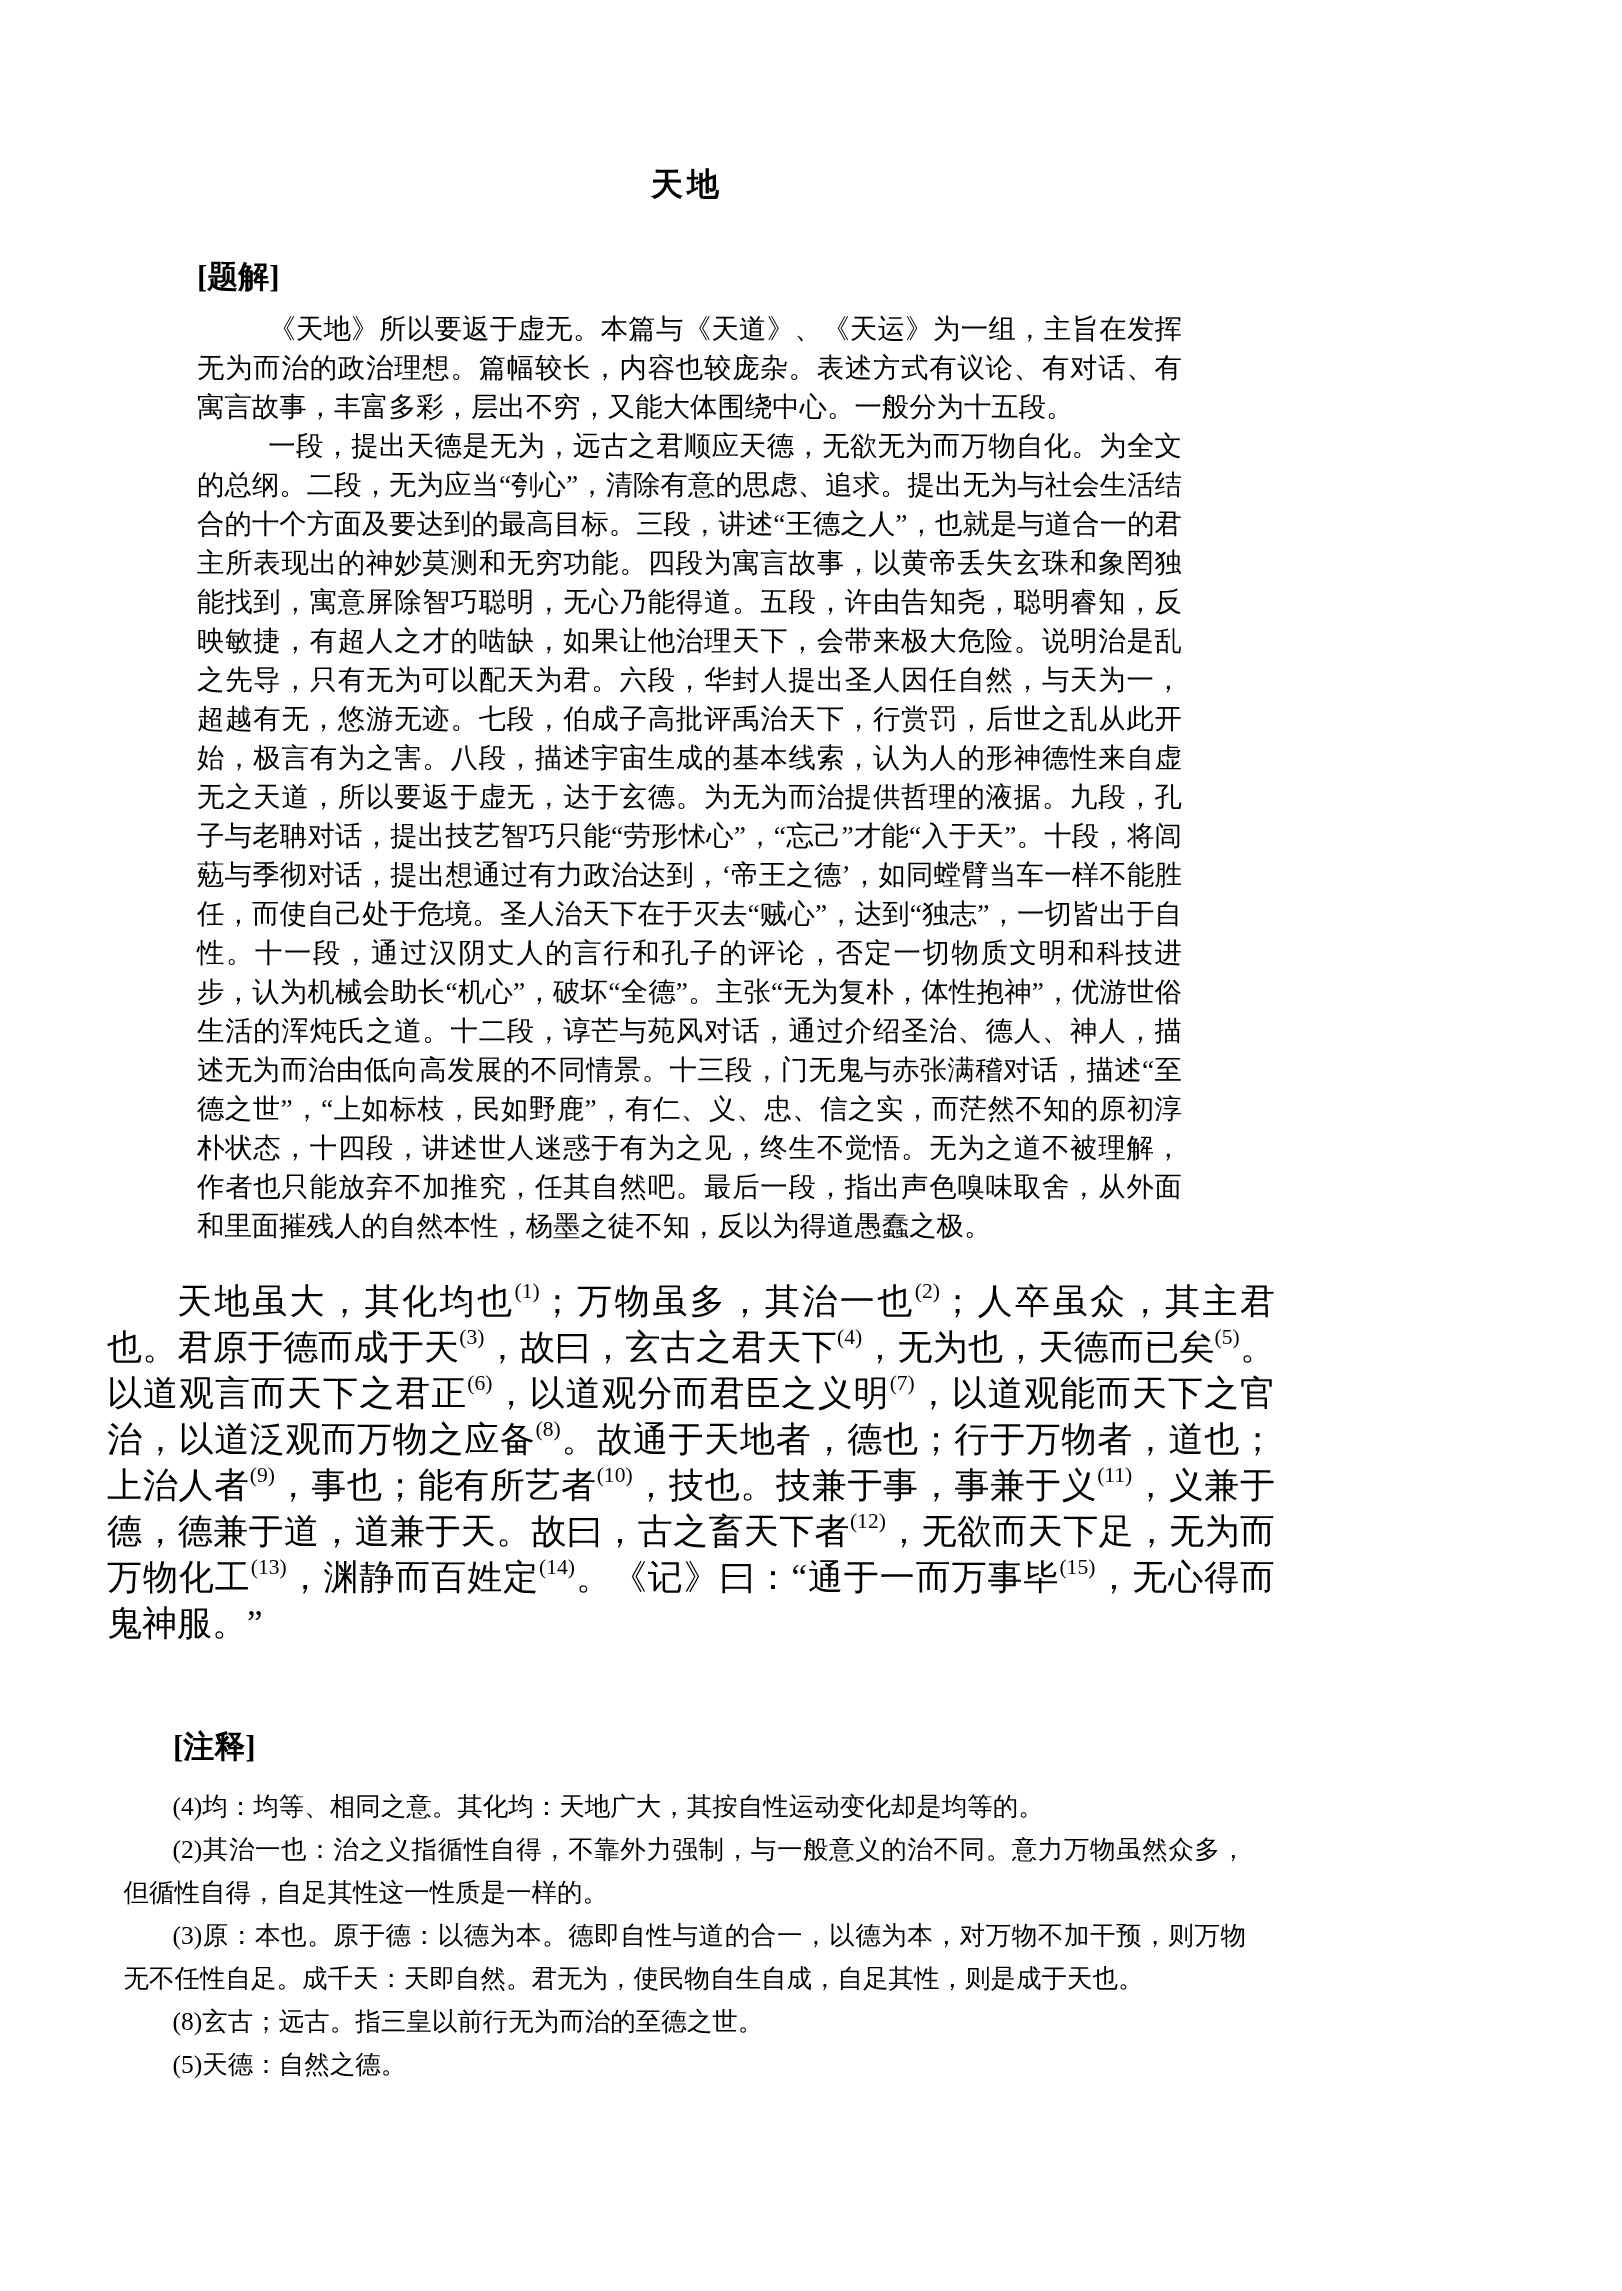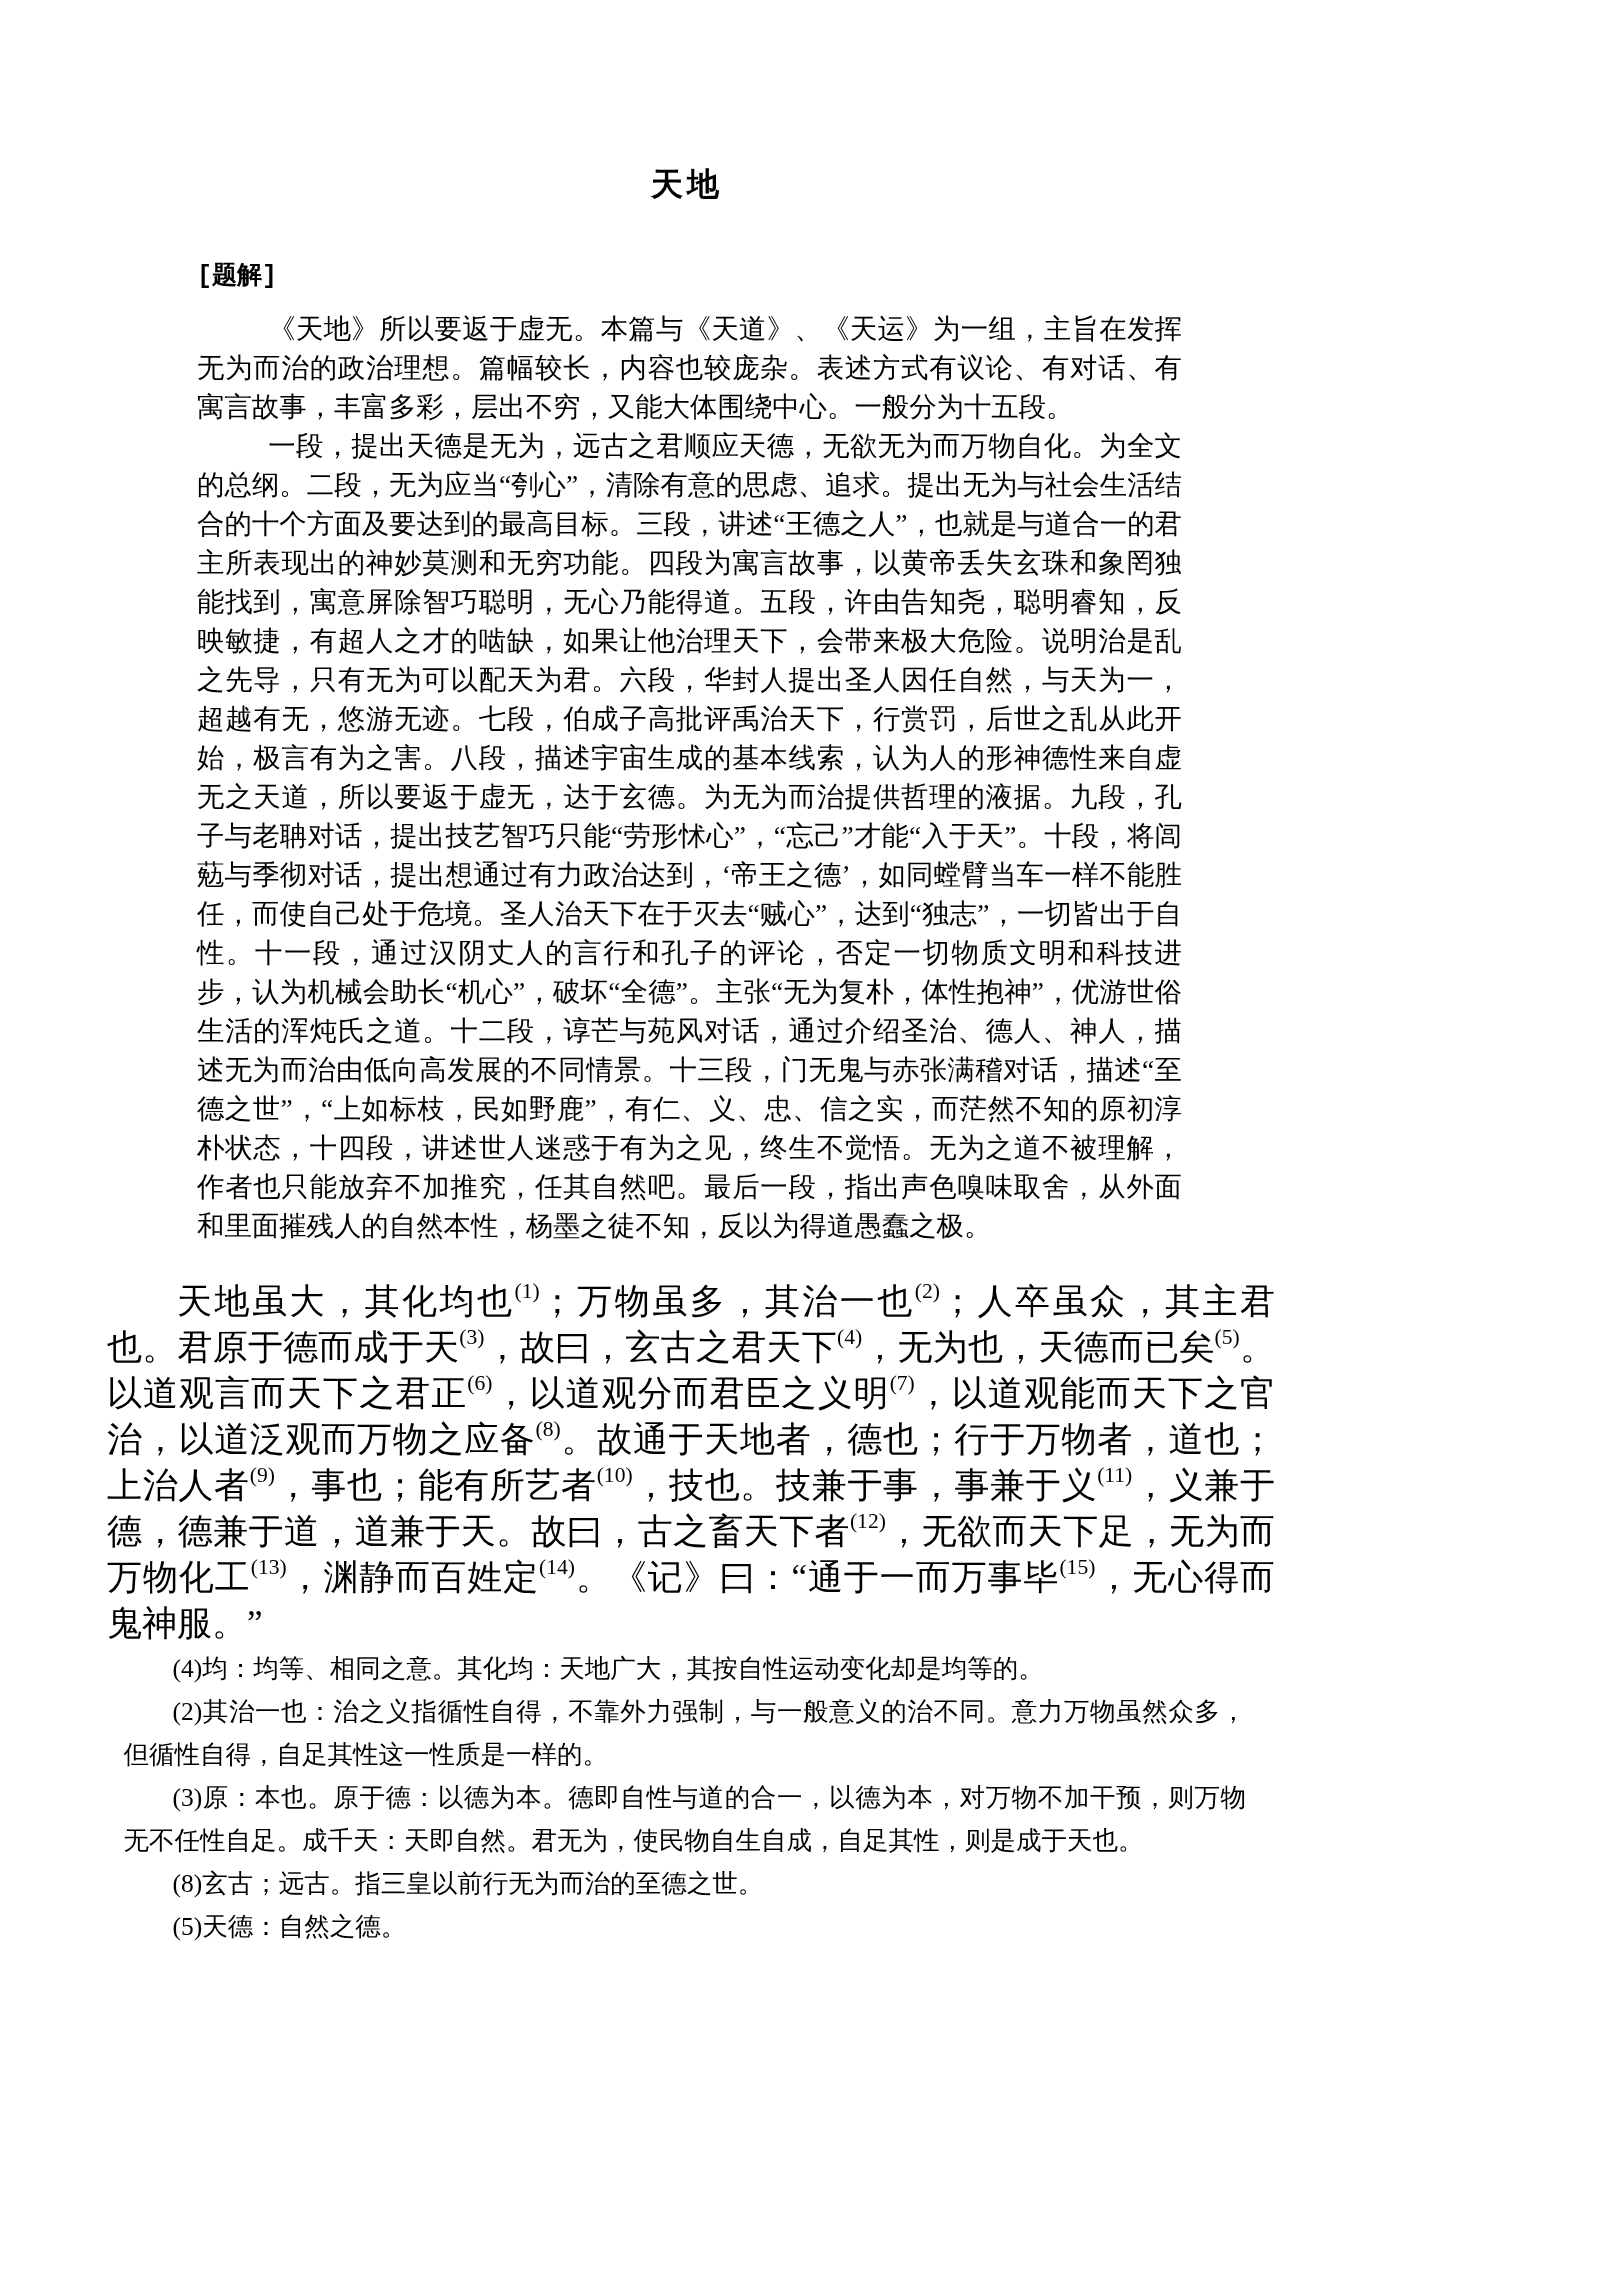--- a/index.html
+++ b/index.html
@@ -25,23 +25,23 @@
   .title {
     margin: 0;
     text-align: center;
     font-family: "Liberation Sans", "DejaVu Sans", sans-serif;
     font-weight: 600;
     font-size: 32px;
     letter-spacing: 3.9px;
     line-height: 35px;
   }
   .sec-header {
-    font-family: Liberation Mono, monospace;
+    font-family: Liberation Serif, serif;
     font-weight: 600;
-    font-size: 25px;
+    font-size: 31px;
     line-height: 35px;
     margin: 0;
   }
   .tijie-header {
     margin: 57px 0 15.7px 98px;
   }
   .body-para {
     font-size: 27.4px;
     line-height: 39px;
     text-align: justify;
@@ -85,20 +85,21 @@
     <h1 class="title">天地</h1>
 
     <h2 class="sec-header tijie-header">[题解]</h2>
 
     <p class="body-para">《天地》所以要返于虚无。本篇与《天道》、《天运》为一组，主旨在发挥无为而治的政治理想。篇幅较长，内容也较庞杂。表述方式有议论、有对话、有寓言故事，丰富多彩，层出不穷，又能大体围绕中心。一般分为十五段。</p>
 
     <p class="body-para">一段，提出天德是无为，远古之君顺应天德，无欲无为而万物自化。为全文的总纲。二段，无为应当“刳心”，清除有意的思虑、追求。提出无为与社会生活结合的十个方面及要达到的最高目标。三段，讲述“王德之人”，也就是与道合一的君主所表现出的神妙莫测和无穷功能。四段为寓言故事，以黄帝丢失玄珠和象罔独能找到，寓意屏除智巧聪明，无心乃能得道。五段，许由告知尧，聪明睿知，反映敏捷，有超人之才的啮缺，如果让他治理天下，会带来极大危险。说明治是乱之先导，只有无为可以配天为君。六段，华封人提出圣人因任自然，与天为一，超越有无，悠游无迹。七段，伯成子高批评禹治天下，行赏罚，后世之乱从此开始，极言有为之害。八段，描述宇宙生成的基本线索，认为人的形神德性来自虚无之天道，所以要返于虚无，达于玄德。为无为而治提供哲理的液据。九段，孔子与老聃对话，提出技艺智巧只能“劳形怵心”，“忘己”才能“入于天”。十段，将闾葂与季彻对话，提出想通过有力政治达到，‘帝王之德’，如同螳臂当车一样不能胜任，而使自己处于危境。圣人治天下在于灭去“贼心”，达到“独志”，一切皆出于自性。十一段，通过汉阴丈人的言行和孔子的评论，否定一切物质文明和科技进步，认为机械会助长“机心”，破坏“全德”。主张“无为复朴，体性抱神”，优游世俗生活的浑炖氏之道。十二段，谆芒与苑风对话，通过介绍圣治、德人、神人，描述无为而治由低向高发展的不同情景。十三段，门无鬼与赤张满稽对话，描述“至德之世”，“上如标枝，民如野鹿”，有仁、义、忠、信之实，而茫然不知的原初淳朴状态，十四段，讲述世人迷惑于有为之见，终生不觉悟。无为之道不被理解，作者也只能放弃不加推究，任其自然吧。最后一段，指出声色嗅味取舍，从外面和里面摧残人的自然本性，杨墨之徒不知，反以为得道愚蠢之极。</p>
 
     <p class="main-text">天地虽大，其化均也<sup>(1)</sup>；万物虽多，其治一也<sup>(2)</sup>；人卒虽众，其主君也。君原于德而成于天<sup>(3)</sup>，故曰，玄古之君天下<sup>(4)</sup>，无为也，天德而已矣<sup>(5)</sup>。以道观言而天下之君正<sup>(6)</sup>，以道观分而君臣之义明<sup>(7)</sup>，以道观能而天下之官治，以道泛观而万物之应备<sup>(8)</sup>。故通于天地者，德也；行于万物者，道也；上治人者<sup>(9)</sup>，事也；能有所艺者<sup>(10)</sup>，技也。技兼于事，事兼于义<sup>(11)</sup>，义兼于德，德兼于道，道兼于天。故曰，古之畜天下者<sup>(12)</sup>，无欲而天下足，无为而万物化工<sup>(13)</sup>，渊静而百姓定<sup>(14)</sup>。《记》曰：“通于一而万事毕<sup>(15)</sup>，无心得而鬼神服。”</p>
 
+    <h2 class="sec-header zhushi-header">[注释]</h2>
 
     <div class="notes">
       <p class="note">(4)均：均等、相同之意。其化均：天地广大，其按自性运动变化却是均等的。</p>
       <p class="note">(2)其治一也：治之义指循性自得，不靠外力强制，与一般意义的治不同。意力万物虽然众多，但循性自得，自足其性这一性质是一样的。</p>
       <p class="note">(3)原：本也。原于德：以德为本。德即自性与道的合一，以德为本，对万物不加干预，则万物无不任性自足。成千天：天即自然。君无为，使民物自生自成，自足其性，则是成于天也。</p>
       <p class="note">(8)玄古；远古。指三皇以前行无为而治的至德之世。</p>
       <p class="note">(5)天德：自然之德。</p>
     </div>
 
   </div>

